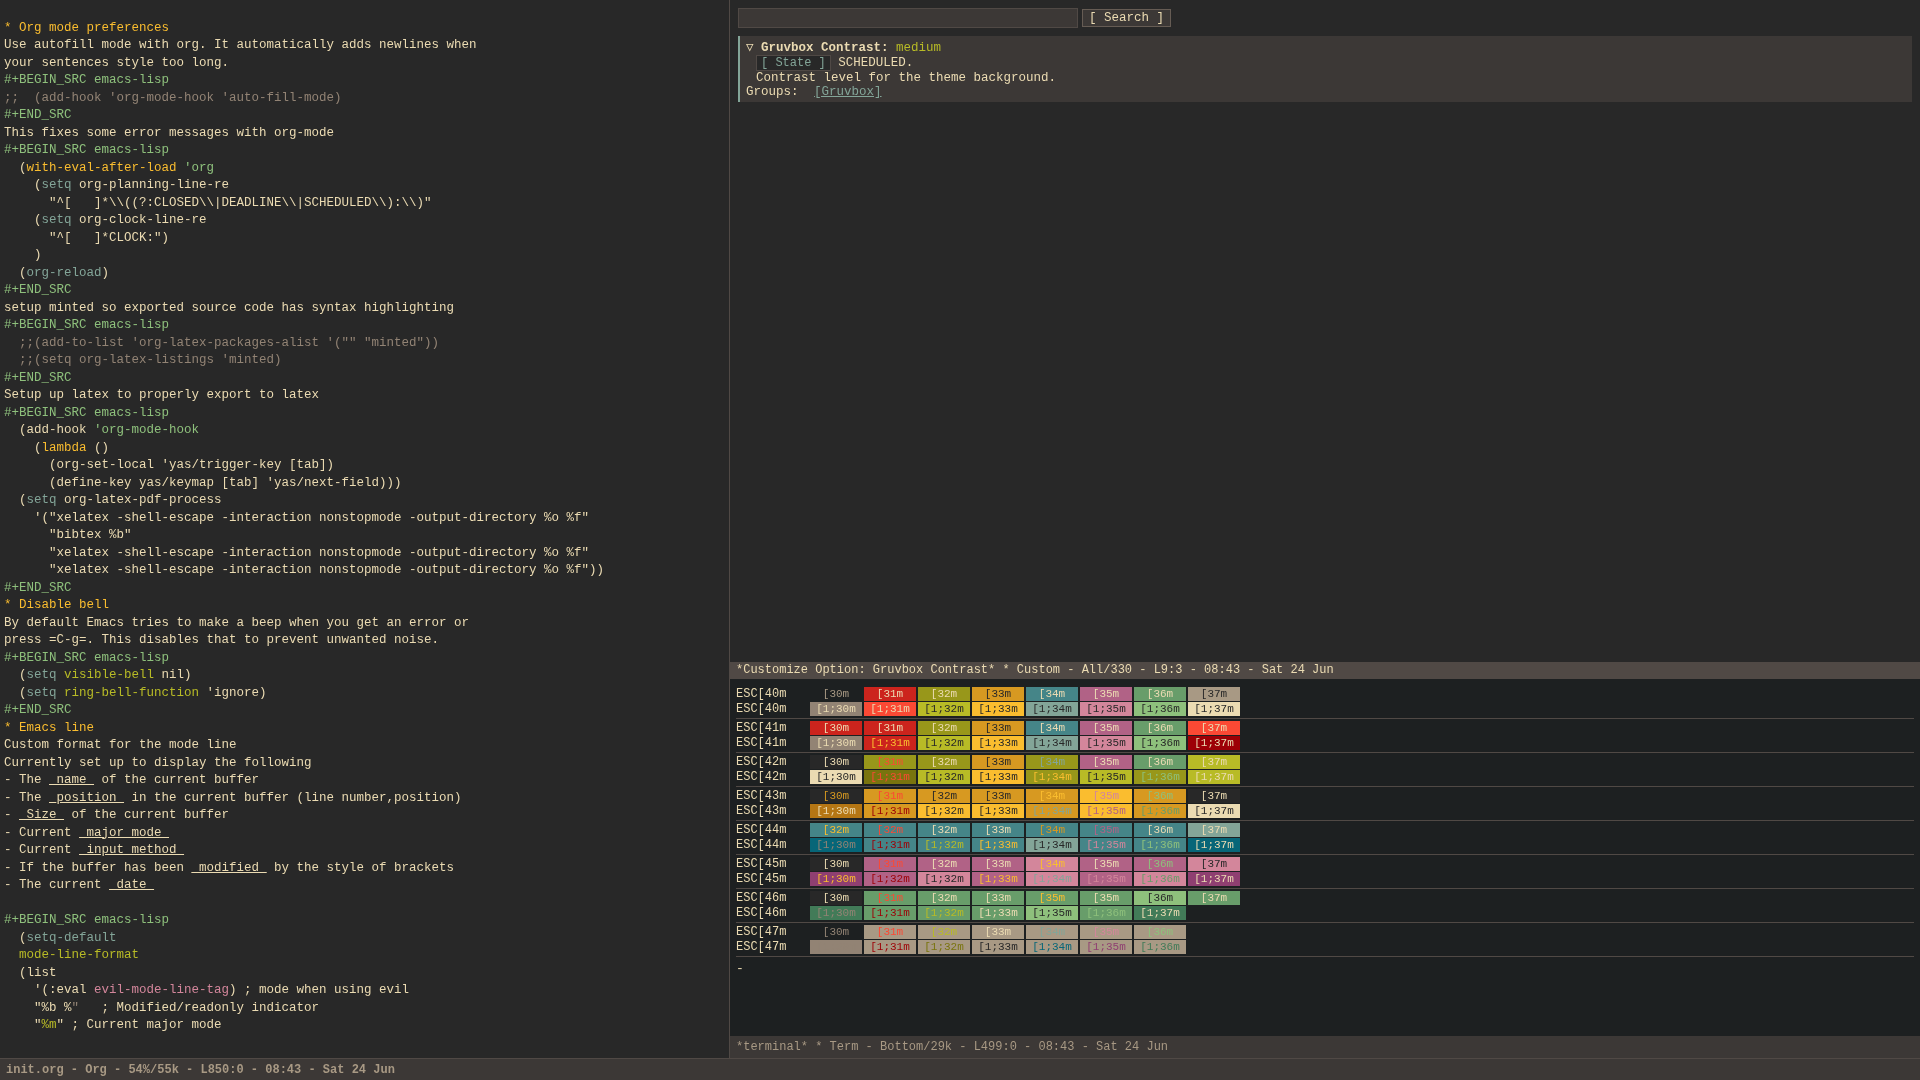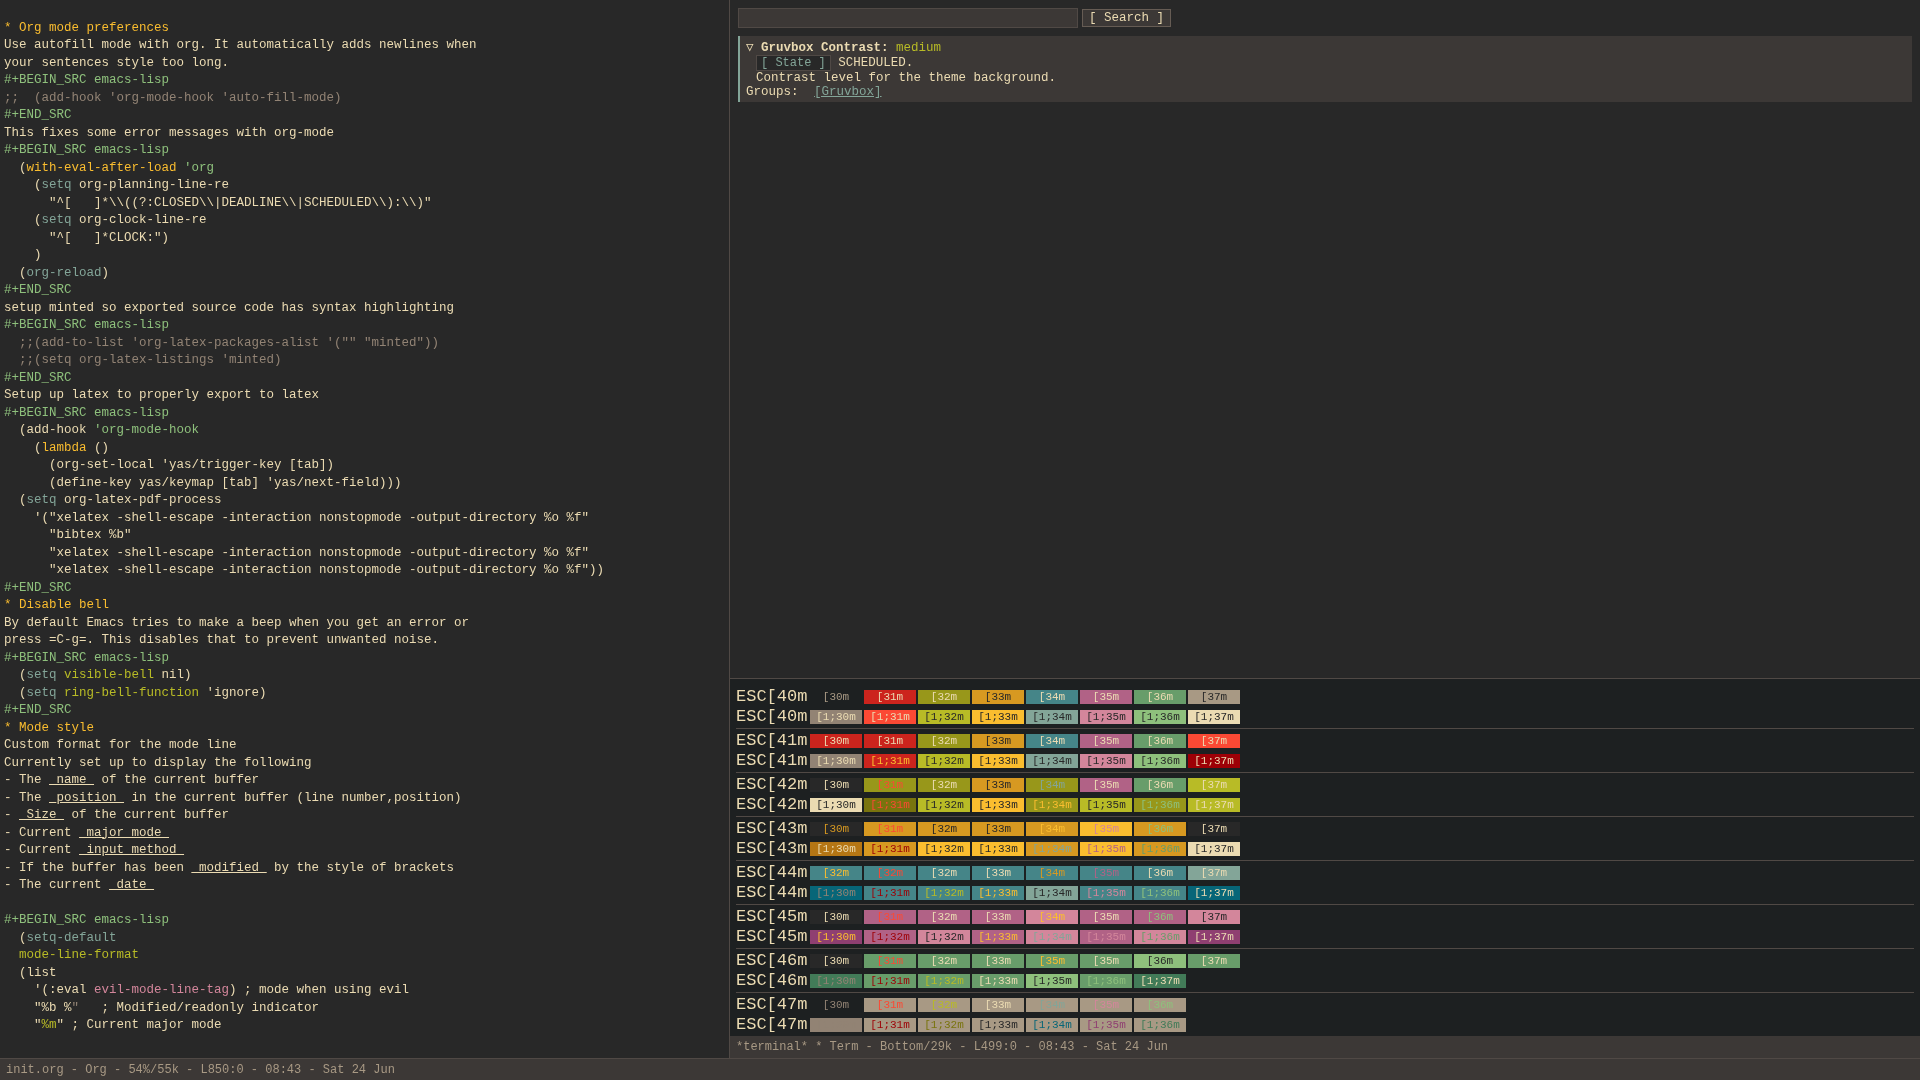--- a/index.html
+++ b/index.html
@@ -50,20 +50,21 @@
       color: #a89984;
       font-size: 12px;
       display: flex;
       align-items: center;
       padding: 0 6px;
       border-top: 1px solid #504945;
       flex-shrink: 0;
     }
     .status-bar-left {
       flex: 1;
+      font-weight: bold;
     }
 
     
     .c-green { color: #b8bb26; }
     .c-yellow { color: #fabd2f; }
     .c-blue { color: #83a598; }
     .c-purple { color: #d3869b; }
     .c-aqua { color: #8ec07c; }
     .c-gray { color: #928374; }
     .c-link { color: #83a598; text-decoration: underline; }
@@ -172,21 +173,21 @@
     .cg-row {
       display: flex;
       align-items: center;
       margin-bottom: 1px;
       gap: 2px;
     }
     .cg-label {
       color: #ebdbb2;
       width: 72px;
       flex-shrink: 0;
-      font-size: 17px;
+      font-size: 12px;
     }
     .cg-cell {
       display: inline-block;
       padding: 1px 4px;
       font-size: 11px;
       font-family: 'Courier New', monospace;
       white-space: nowrap;
       min-width: 52px;
       text-align: center;
     }
@@ -256,21 +257,21 @@
 <span>      "xelatex -shell-escape -interaction nonstopmode -output-directory %o %f"</span>
 <span>      "xelatex -shell-escape -interaction nonstopmode -output-directory %o %f"))</span>
 <span class="c-aqua">#+END_SRC</span>
 <span class="c-yellow">* Disable bell</span>
 <span>By default Emacs tries to make a beep when you get an error or</span>
 <span>press =C-g=. This disables that to prevent unwanted noise.</span>
 <span class="c-aqua">#+BEGIN_SRC emacs-lisp</span>
 <span>  (<span class="c-blue">setq</span> <span class="c-green">visible-bell</span> nil)</span>
 <span>  (<span class="c-blue">setq</span> <span class="c-green">ring-bell-function</span> 'ignore)</span>
 <span class="c-aqua">#+END_SRC</span>
-<span class="c-yellow">* Mode style</span>
+<span class="c-yellow">* Emacs line</span>
 <span>Custom format for the mode line</span>
 <span>Currently set up to display the following</span>
 <span>- The <span class="underline">_name_</span> of the current buffer</span>
 <span>- The <span class="underline">_position_</span> in the current buffer (line number,position)</span>
 <span>- <span class="underline">_Size_</span> of the current buffer</span>
 <span>- Current <span class="underline">_major mode_</span></span>
 <span>- Current <span class="underline">_input method_</span></span>
 <span>- If the buffer has been <span class="underline">_modified_</span> by the style of brackets</span>
 <span>- The current <span class="underline">_date_</span></span>
 
@@ -302,20 +303,23 @@
           <span> <span>SCHEDULED.</span></span>
         </div>
         <div class="contrast-desc">Contrast level for the theme background.</div>
         <div class="groups-line">
           <span>Groups:</span>
           <span class="groups-link">[Gruvbox]</span>
         </div>
       </div>
     </div>
 
+    <div class="mode-line-right">
+      <span>*Customize Option: Gruvbox Contrast* * Custom - All/330 - L9:3 - 08:43 - Sat 24 Jun</span>
+    </div>
 
     <div class="right-terminal">
       <div class="terminal-area">
 
         <div class="color-grid">
 
           <div class="cg-row">
             <span class="cg-label">ESC[40m</span>
             <span class="cg-cell bg-dark">[30m</span>
             <span class="cg-cell bg-31r">[31m</span>

